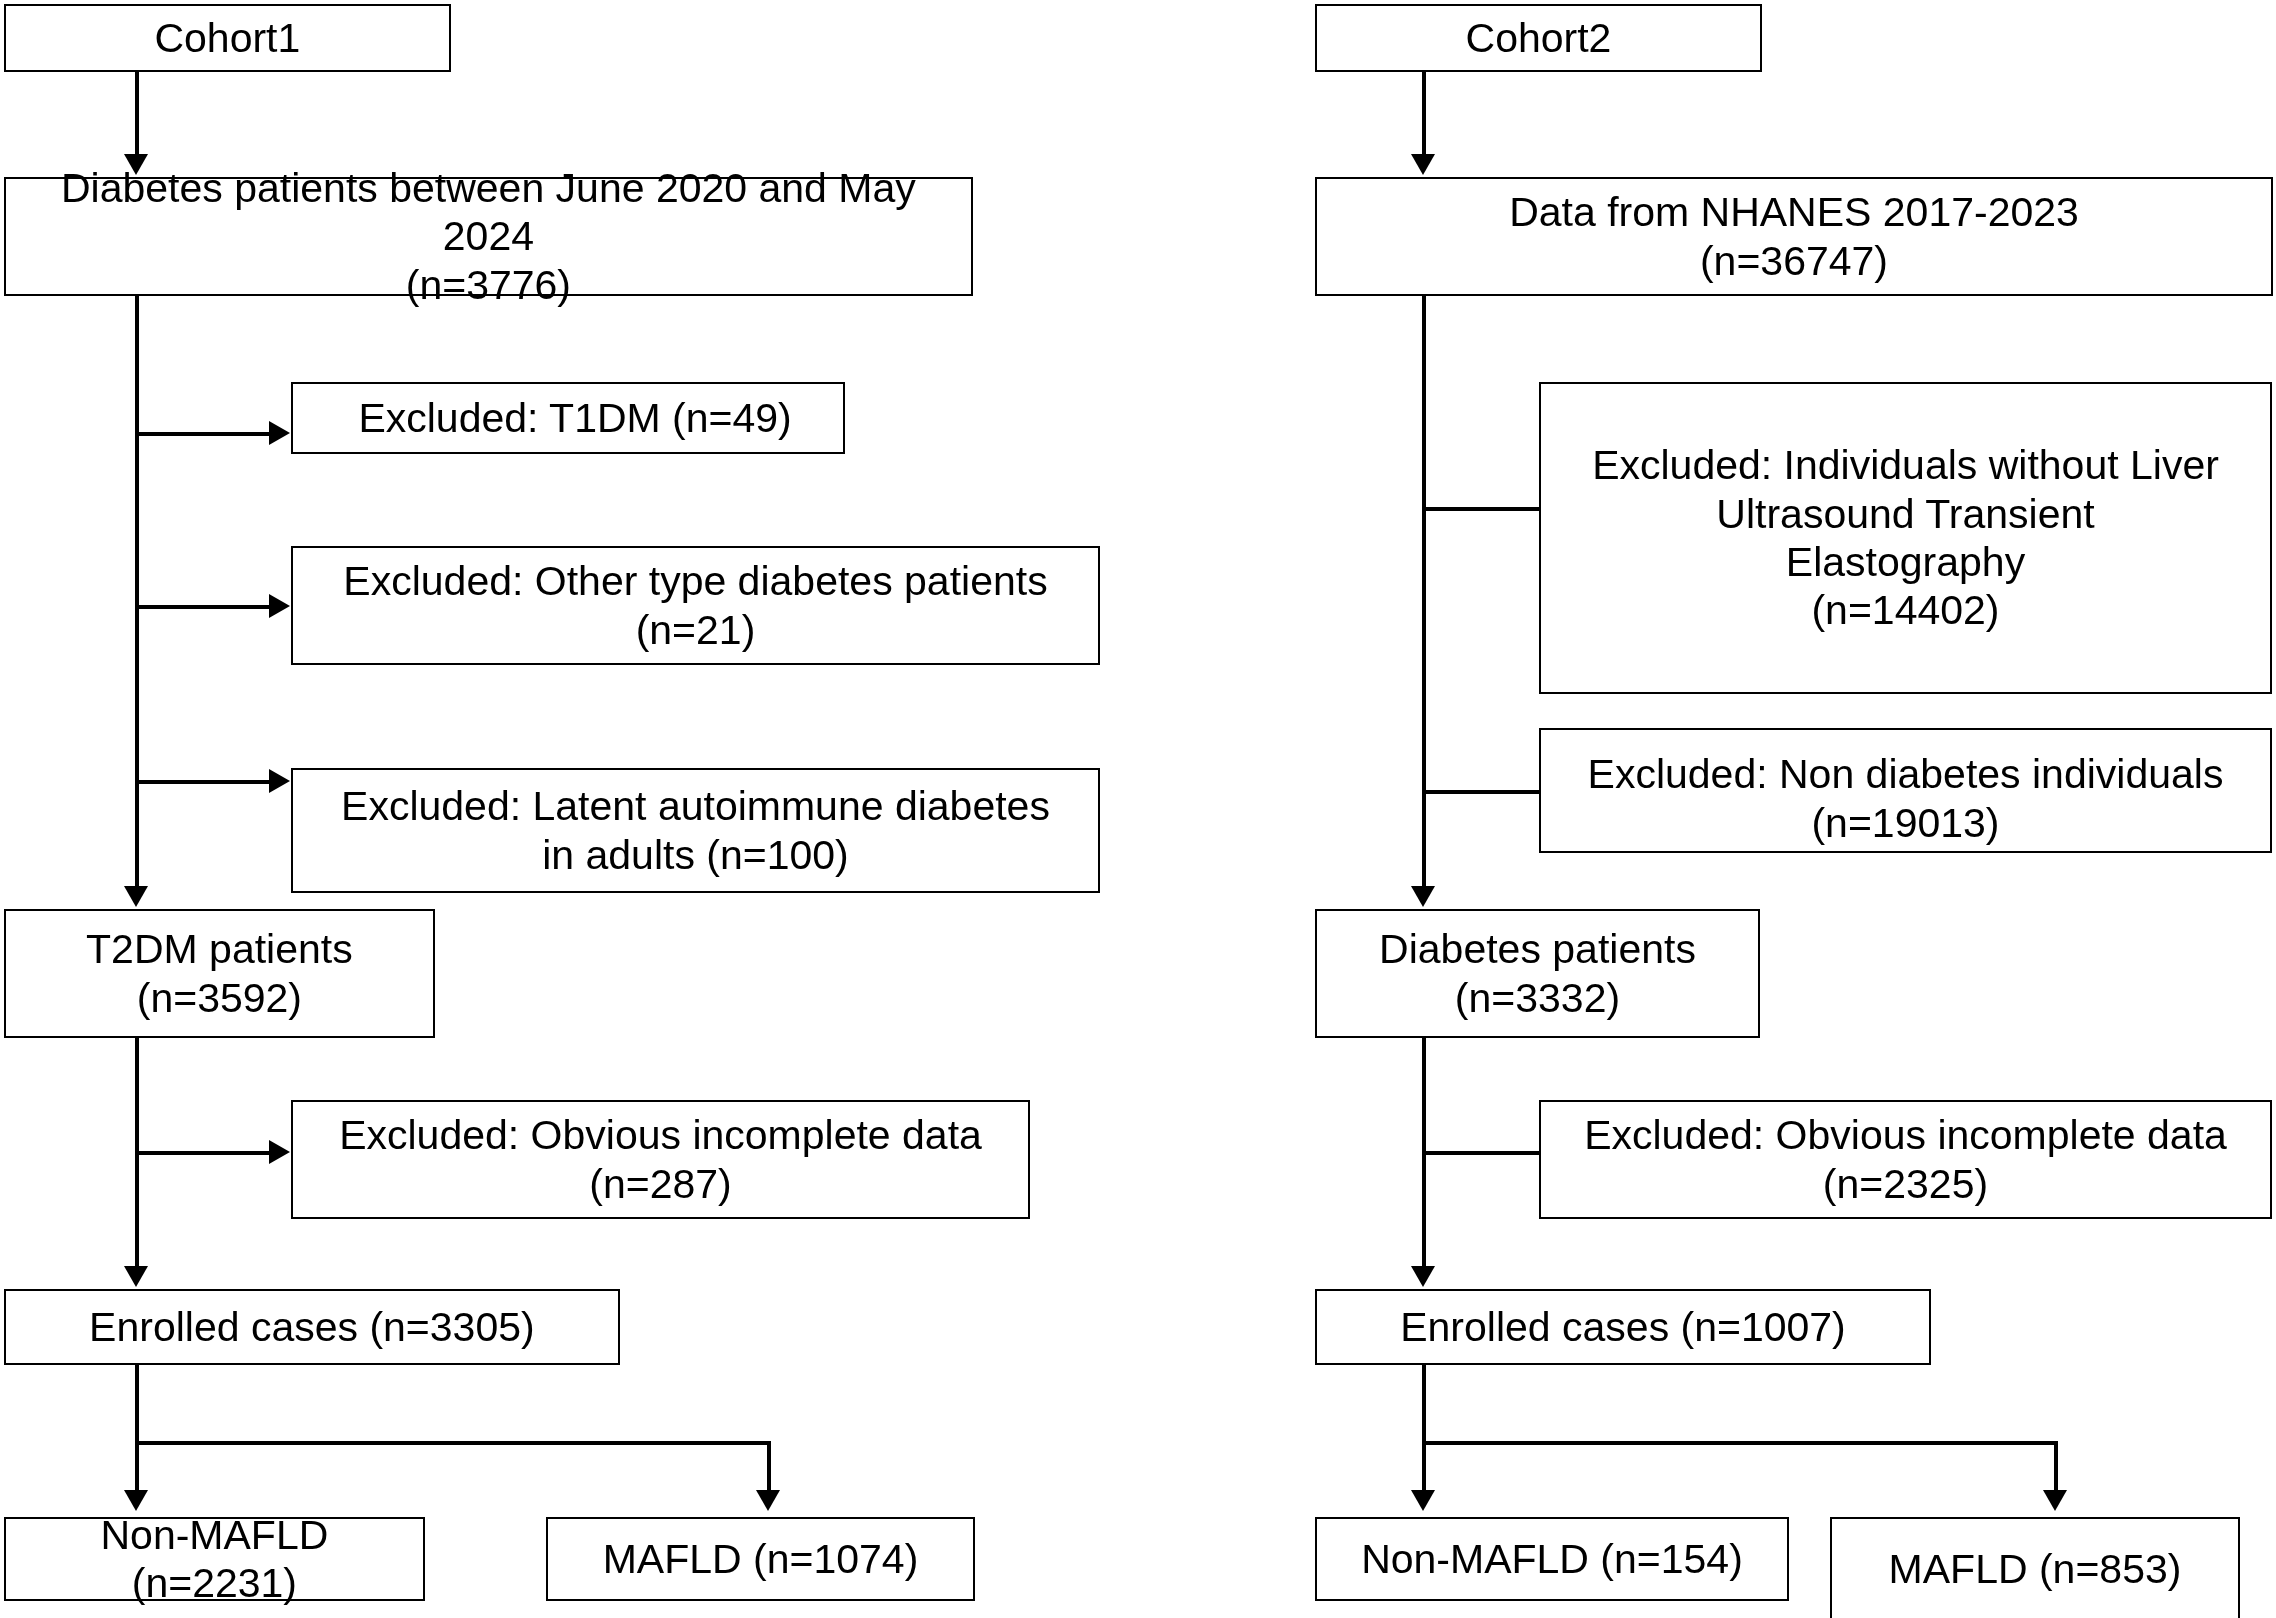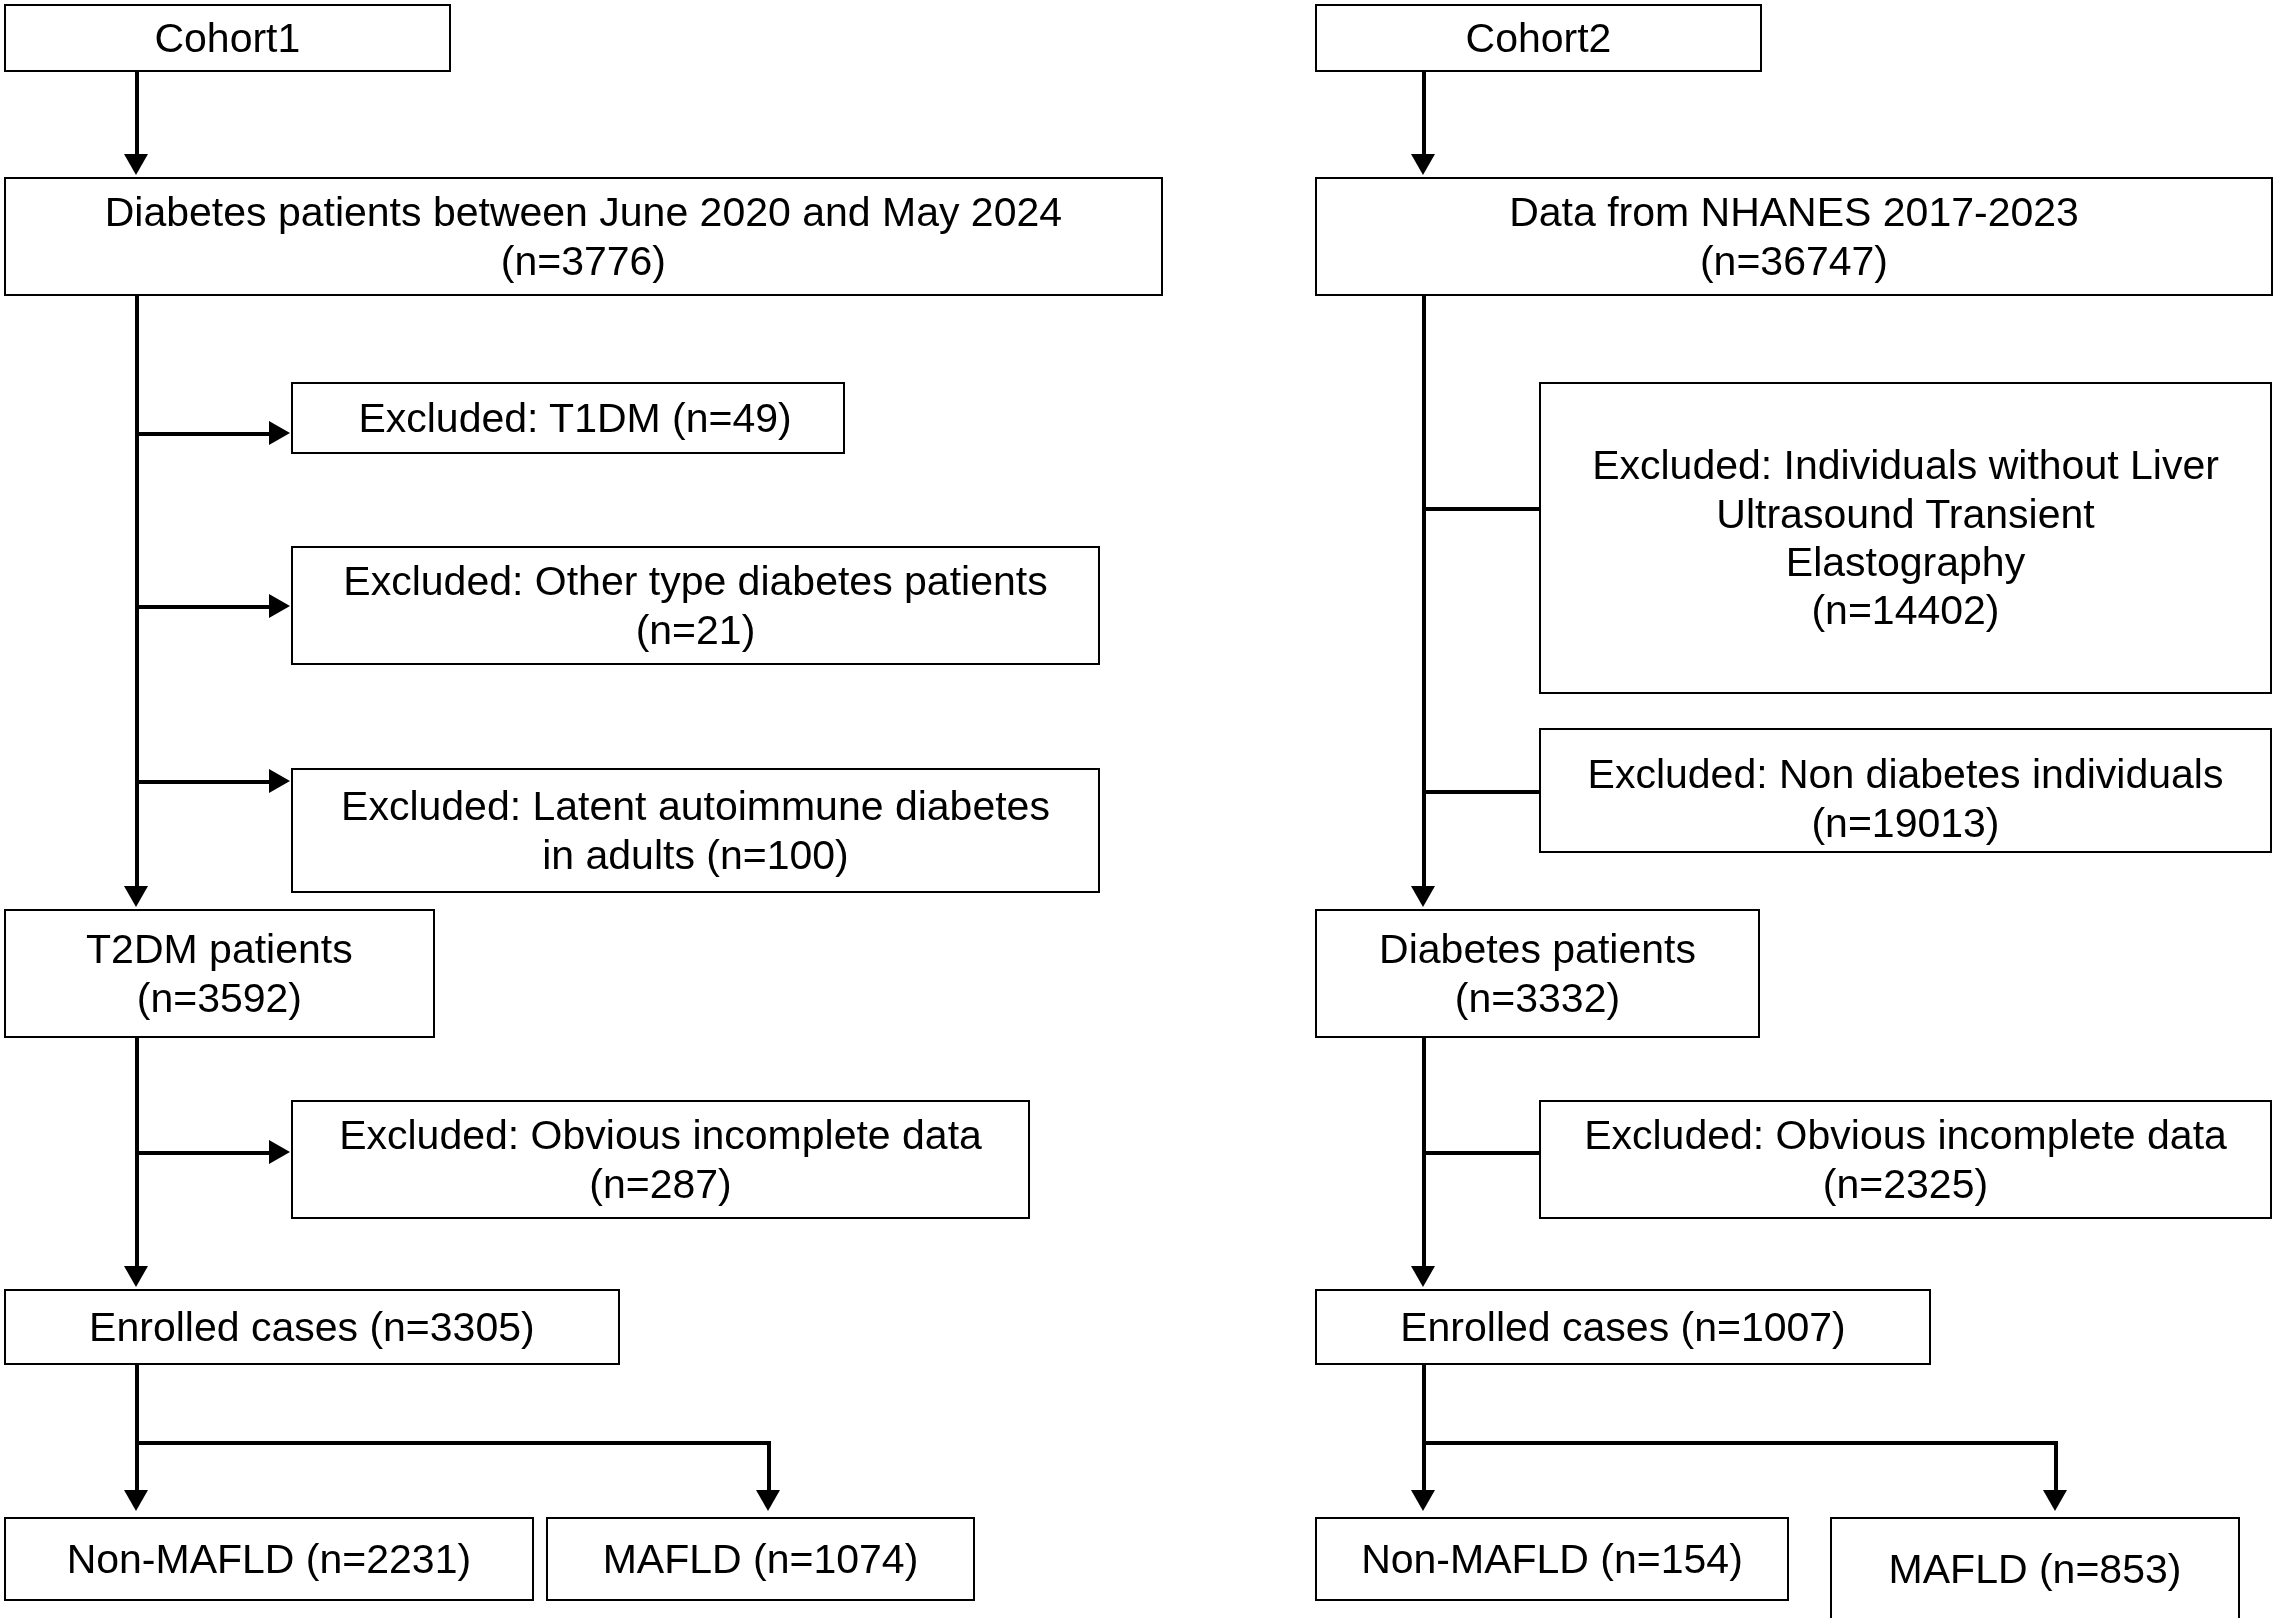--- a/index.html
+++ b/index.html
@@ -61,21 +61,21 @@
 
 <div id="canvas">
 
   <div class="box" style="left:3.9px; top:3.9px; width:447px; height:68px;">
     <span>Cohort1</span>
   </div>
 
   <div class="line vline" style="left:135px; top:72px; height:96px;"></div>
   <div class="arrow-down" style="left:124px; top:154px;"></div>
 
-  <div class="box" style="left:3.9px; top:177px; width:1159px; height:119px;">
+  <div class="box" style="left:3.9px; top:177px; width:969px; height:119px;">
     <span>Diabetes  patients  between June 2020 and May 2024
 (n=3776)</span>
   </div>
 
   <div class="line vline" style="left:135px; top:296px; height:603px;"></div>
   <div class="arrow-down" style="left:124px; top:886px;"></div>
 
   <div class="line hline" style="left:135px; top:432px; width:148px;"></div>
   <div class="arrow-right" style="left:269px; top:421px;"></div>
   <div class="box" style="left:291px; top:382px; width:554px; height:72px;padding-left:24px;">
@@ -115,21 +115,21 @@
     <span>Enrolled cases (n=3305)</span>
   </div>
 
   <div class="line vline" style="left:135px; top:1365px; height:80px;"></div>
   <div class="line hline" style="left:135px; top:1441px; width:636px;"></div>
   <div class="line vline" style="left:135px; top:1441px; height:57px;"></div>
   <div class="arrow-down" style="left:124px; top:1490px;"></div>
   <div class="line vline" style="left:767px; top:1441px; height:57px;"></div>
   <div class="arrow-down" style="left:756px; top:1490px;"></div>
 
-  <div class="box" style="left:3.9px; top:1517px; width:530px; height:84px;">
+  <div class="box" style="left:3.9px; top:1517px; width:421px; height:84px;">
     <span>Non-MAFLD (n=2231)</span>
   </div>
   <div class="box" style="left:546px; top:1517px; width:429px; height:84px;">
     <span>MAFLD (n=1074)</span>
   </div>
 
   <div class="box" style="left:1315px; top:3.9px; width:447px; height:68px;">
     <span>Cohort2</span>
   </div>
 

